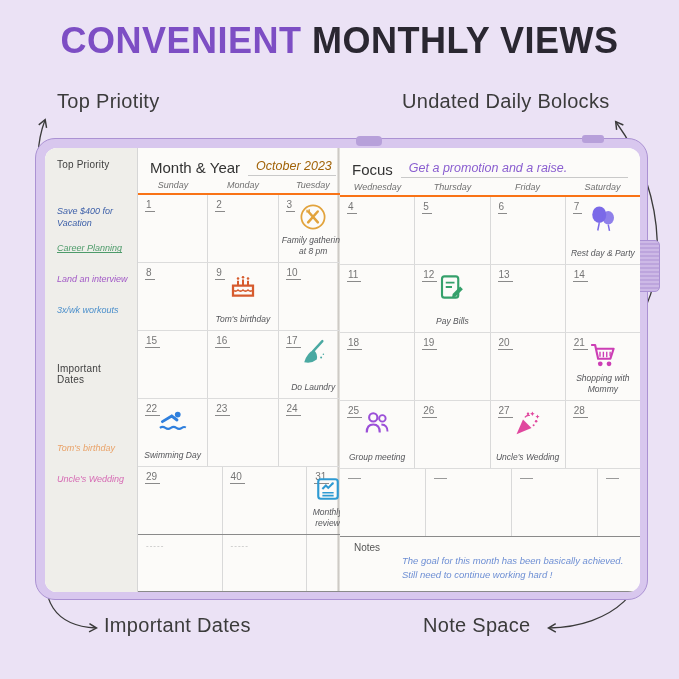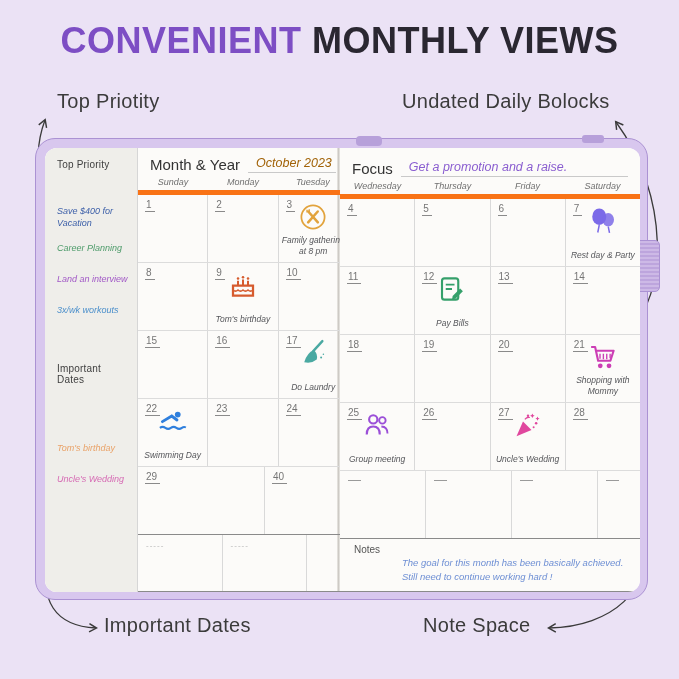--- a/index.html
+++ b/index.html
@@ -31,33 +31,33 @@
   .page-left{width:292px;display:flex;}
   .seam{width:3px;background:linear-gradient(90deg,#eceae6,#cdcac5,#eceae6);}
   .page-right{width:300px;display:flex;flex-direction:column;}
 
   
   .sidebar{width:92px;background:#efeeea;position:relative;flex:none;font-size:9px;box-sizing:border-box;}
   .sb-head{font-size:10px;color:#3f3f3f;letter-spacing:.2px;}
   .sb-head.top{position:absolute;top:11px;left:12px;}
   .sb-flow{padding:58px 6px 0 12px;}
   .sb-item{line-height:1.3;font-style:italic;}
-  .sb-gap1{margin-top:14px;} .sb-gap2{margin-top:19px;}
+  .sb-gap1{margin-top:14px;text-decoration:underline;} .sb-gap2{margin-top:19px;}
   .sb-impdates{margin-top:47px;font-style:normal;}
   .sb-imp1{margin-top:58px;} .sb-imp2{margin-top:19px;}
 
   
   .cal{flex:1;display:flex;flex-direction:column;box-sizing:border-box;}
   .cal-left{border-left:1px solid #d6d6d6;}
   .cal-header{height:32px;display:flex;align-items:flex-end;padding:0 12px 2px 12px;box-sizing:border-box;}
   .cal-header .lbl{font-size:15px;color:#333;white-space:nowrap;margin-right:8px;}
   .cal-header .val{flex:1;font-size:12.5px;font-style:italic;border-bottom:1px solid #c9c9c9;padding:0 4px 2px 8px;white-space:nowrap;}
   .val-month{color:#a16207;}
   .val-focus{color:#8a5ed0;}
-  .day-row{display:flex;height:15px;border-bottom:5px solid #f97316;}
+  .day-row{display:flex;height:15px;border-bottom:2px solid #f97316;}
   .day-row span{flex:1;text-align:center;font-size:9px;font-style:italic;color:#707070;line-height:15px;}
   .cal-row{display:flex;height:67px;border-bottom:1px solid #dcdcdc;}
   .cal-row.dark-bottom{border-bottom:1px solid #8a8a8a;gap:43px;}
   .cal-row.last{height:56px;}
   .cell{flex:1;position:relative;border-left:1px solid #d9d9d9;overflow:hidden;}
   .cell:first-child{border-left:none;}
   .date{position:absolute;top:4px;left:7px;font-size:10px;color:#757575;border-bottom:1px solid #8a8a8a;padding:0 3px 1px 1px;}
   .dash{position:absolute;top:9px;left:8px;width:13px;border-top:1.5px solid #9a9a9a;}
   .dots{position:absolute;top:6px;left:8px;font-size:8px;color:#b5b5b5;letter-spacing:1px;}
   .icon{position:absolute;top:7px;left:50%;transform:translateX(-50%);width:30px;height:30px;}
@@ -197,20 +197,30 @@
                 <div class="cell">
                   <span class="date">24</span>
                 </div>
               </div>
               <div class="cal-row dark-bottom">
                 <div class="cell">
                   <span class="date">29</span>
                 </div>
                 <div class="cell">
                   <span class="date">40</span>
+                </div>
+                <div class="cell">
+                  <span class="date">31</span>
+                  <span class="icon" style="color: rgb(46, 154, 210);"><svg viewBox="0 0 24 24">
+                      <rect x="4.2" y="4.2" width="15.6" height="15.6" rx="2" fill="none" stroke="currentColor" stroke-width="1.7"></rect>
+                      <path d="M7.5 12 l2.8-2.8 1.9 1.9 3.5-3.5" fill="none" stroke="currentColor" stroke-width="1.6"></path>
+                      <circle cx="15.8" cy="7.5" r=".9" fill="currentColor"></circle>
+                      <path d="M7.5 15 h9 M7.5 17.3 h9" stroke="currentColor" stroke-width="1.3"></path>
+                    </svg></span>
+                  <div class="event">Monthly review</div>
                 </div>
               </div>
               <div class="cal-row dark-bottom last">
                 <div class="cell">
                   <span class="dots">-----</span>
                 </div>
                 <div class="cell">
                   <span class="dots">-----</span>
                 </div>
                 <div class="cell"></div>

